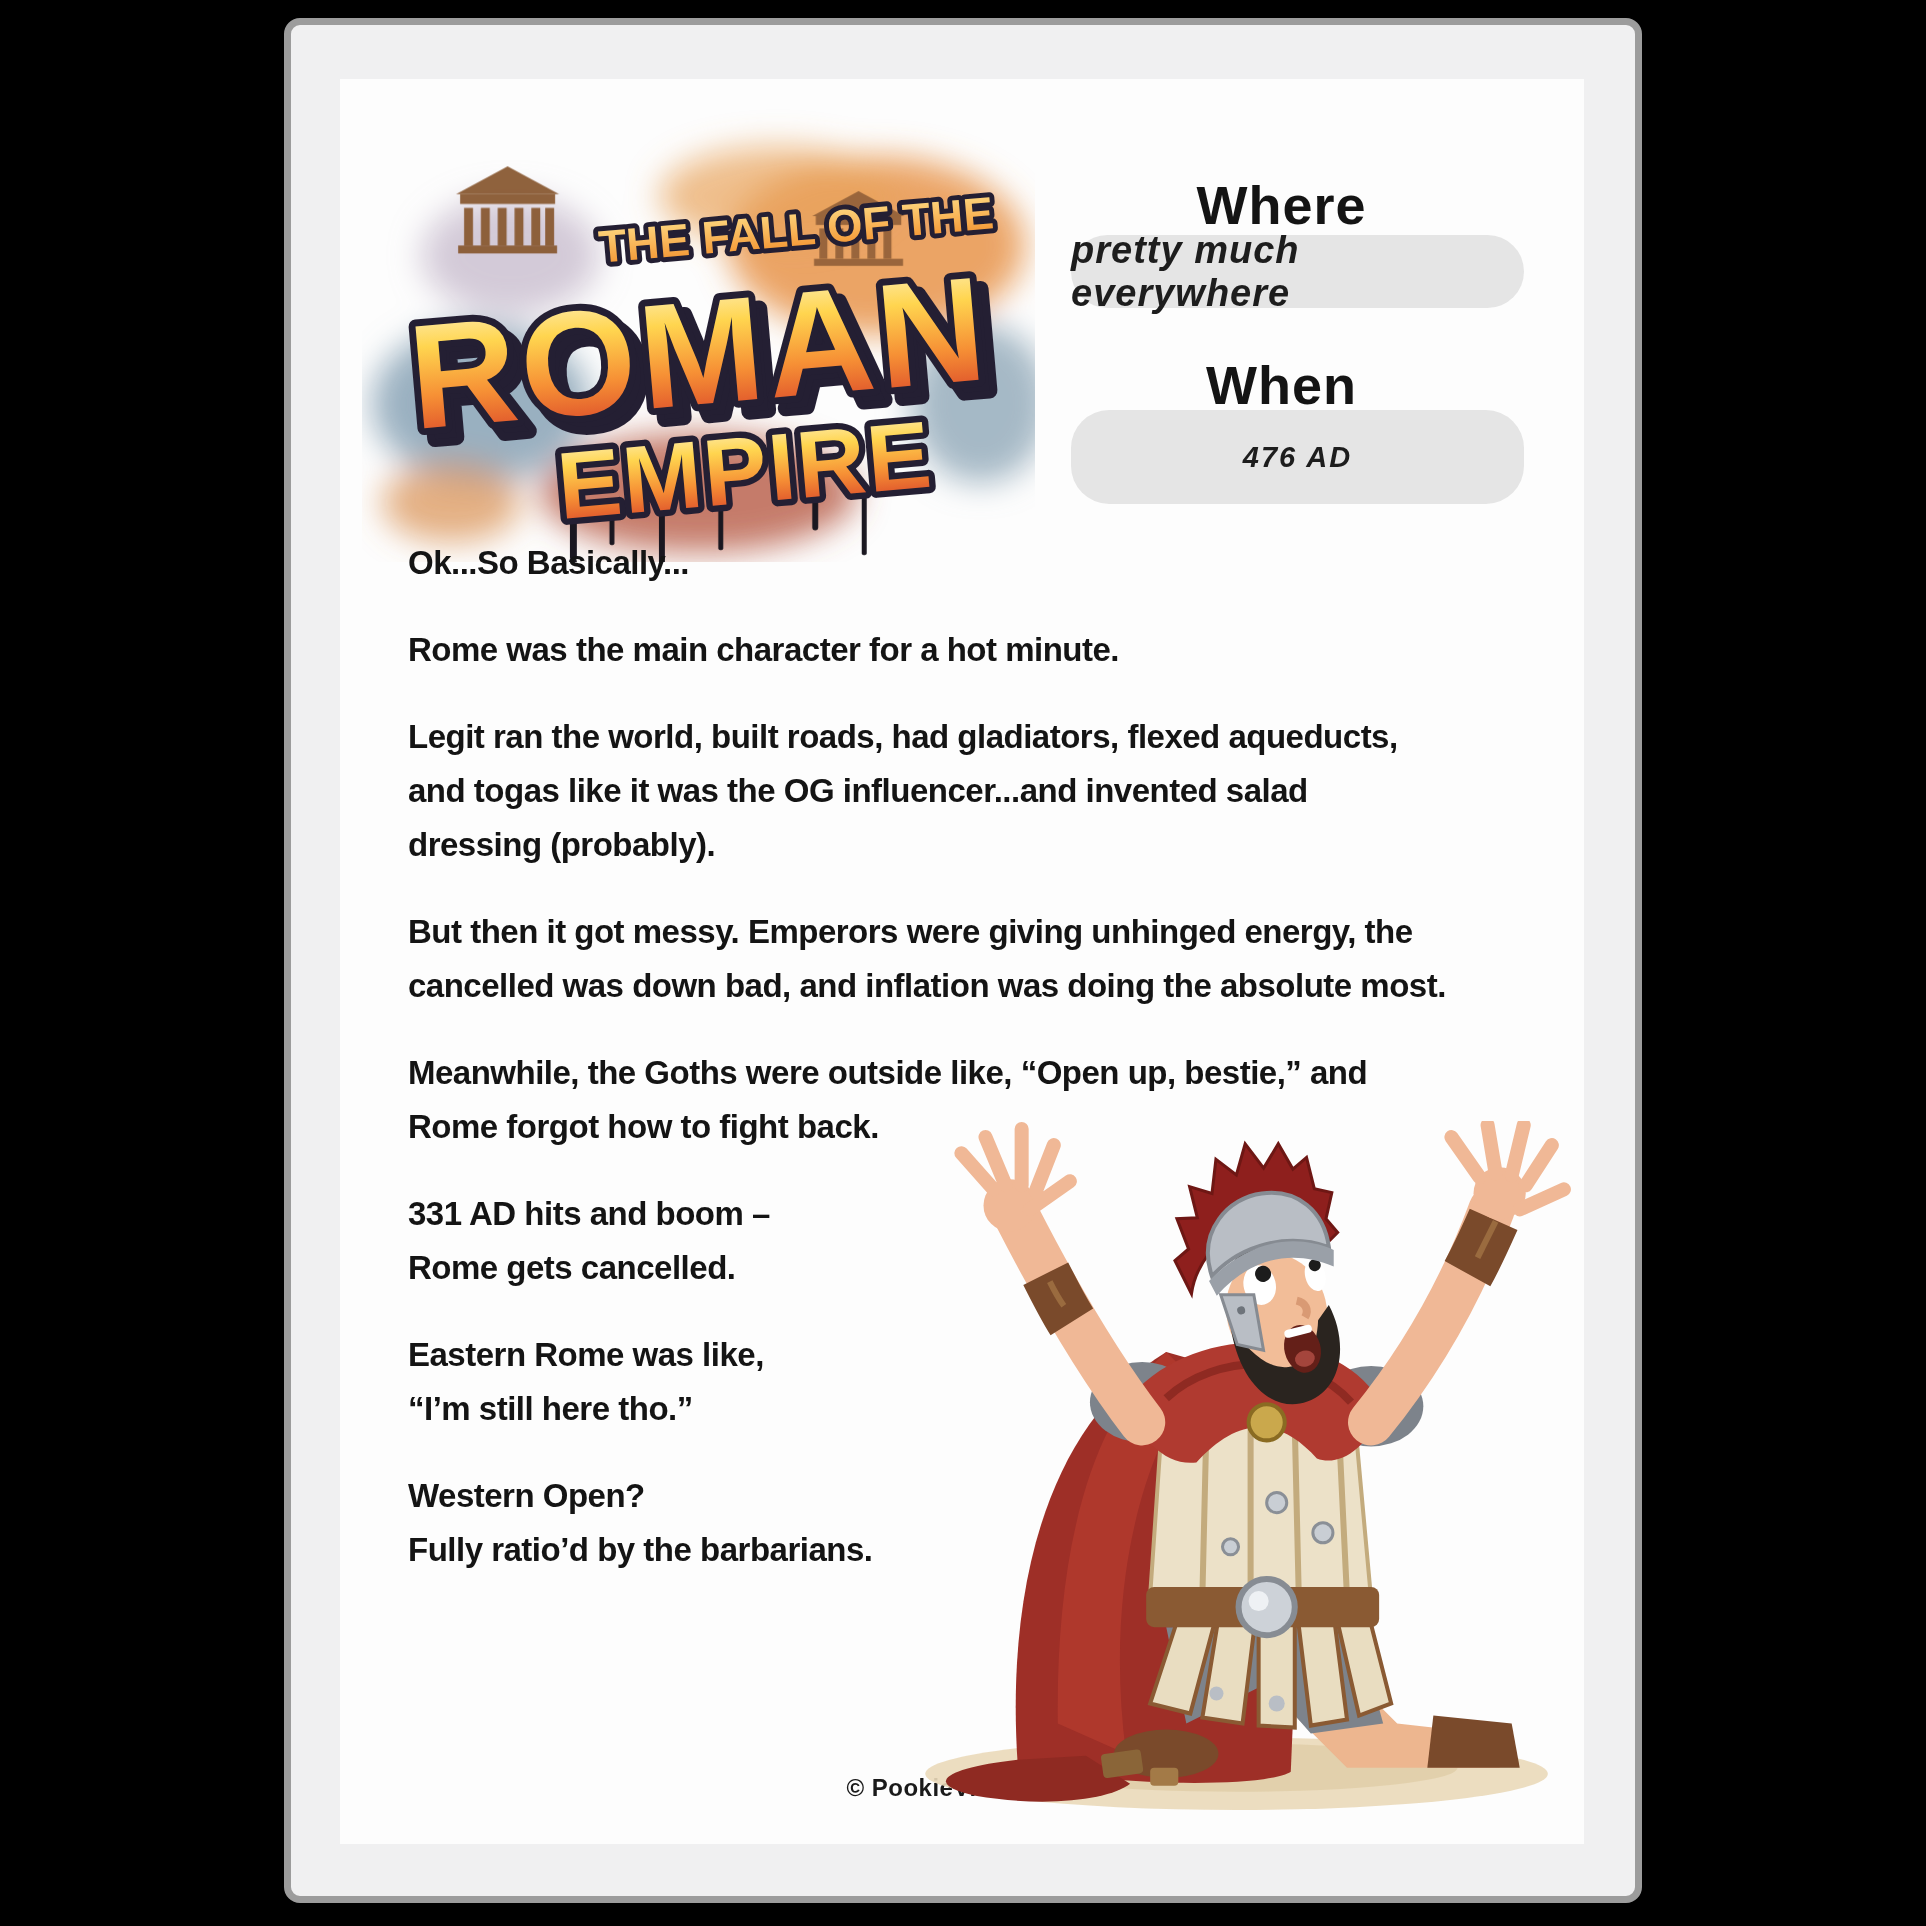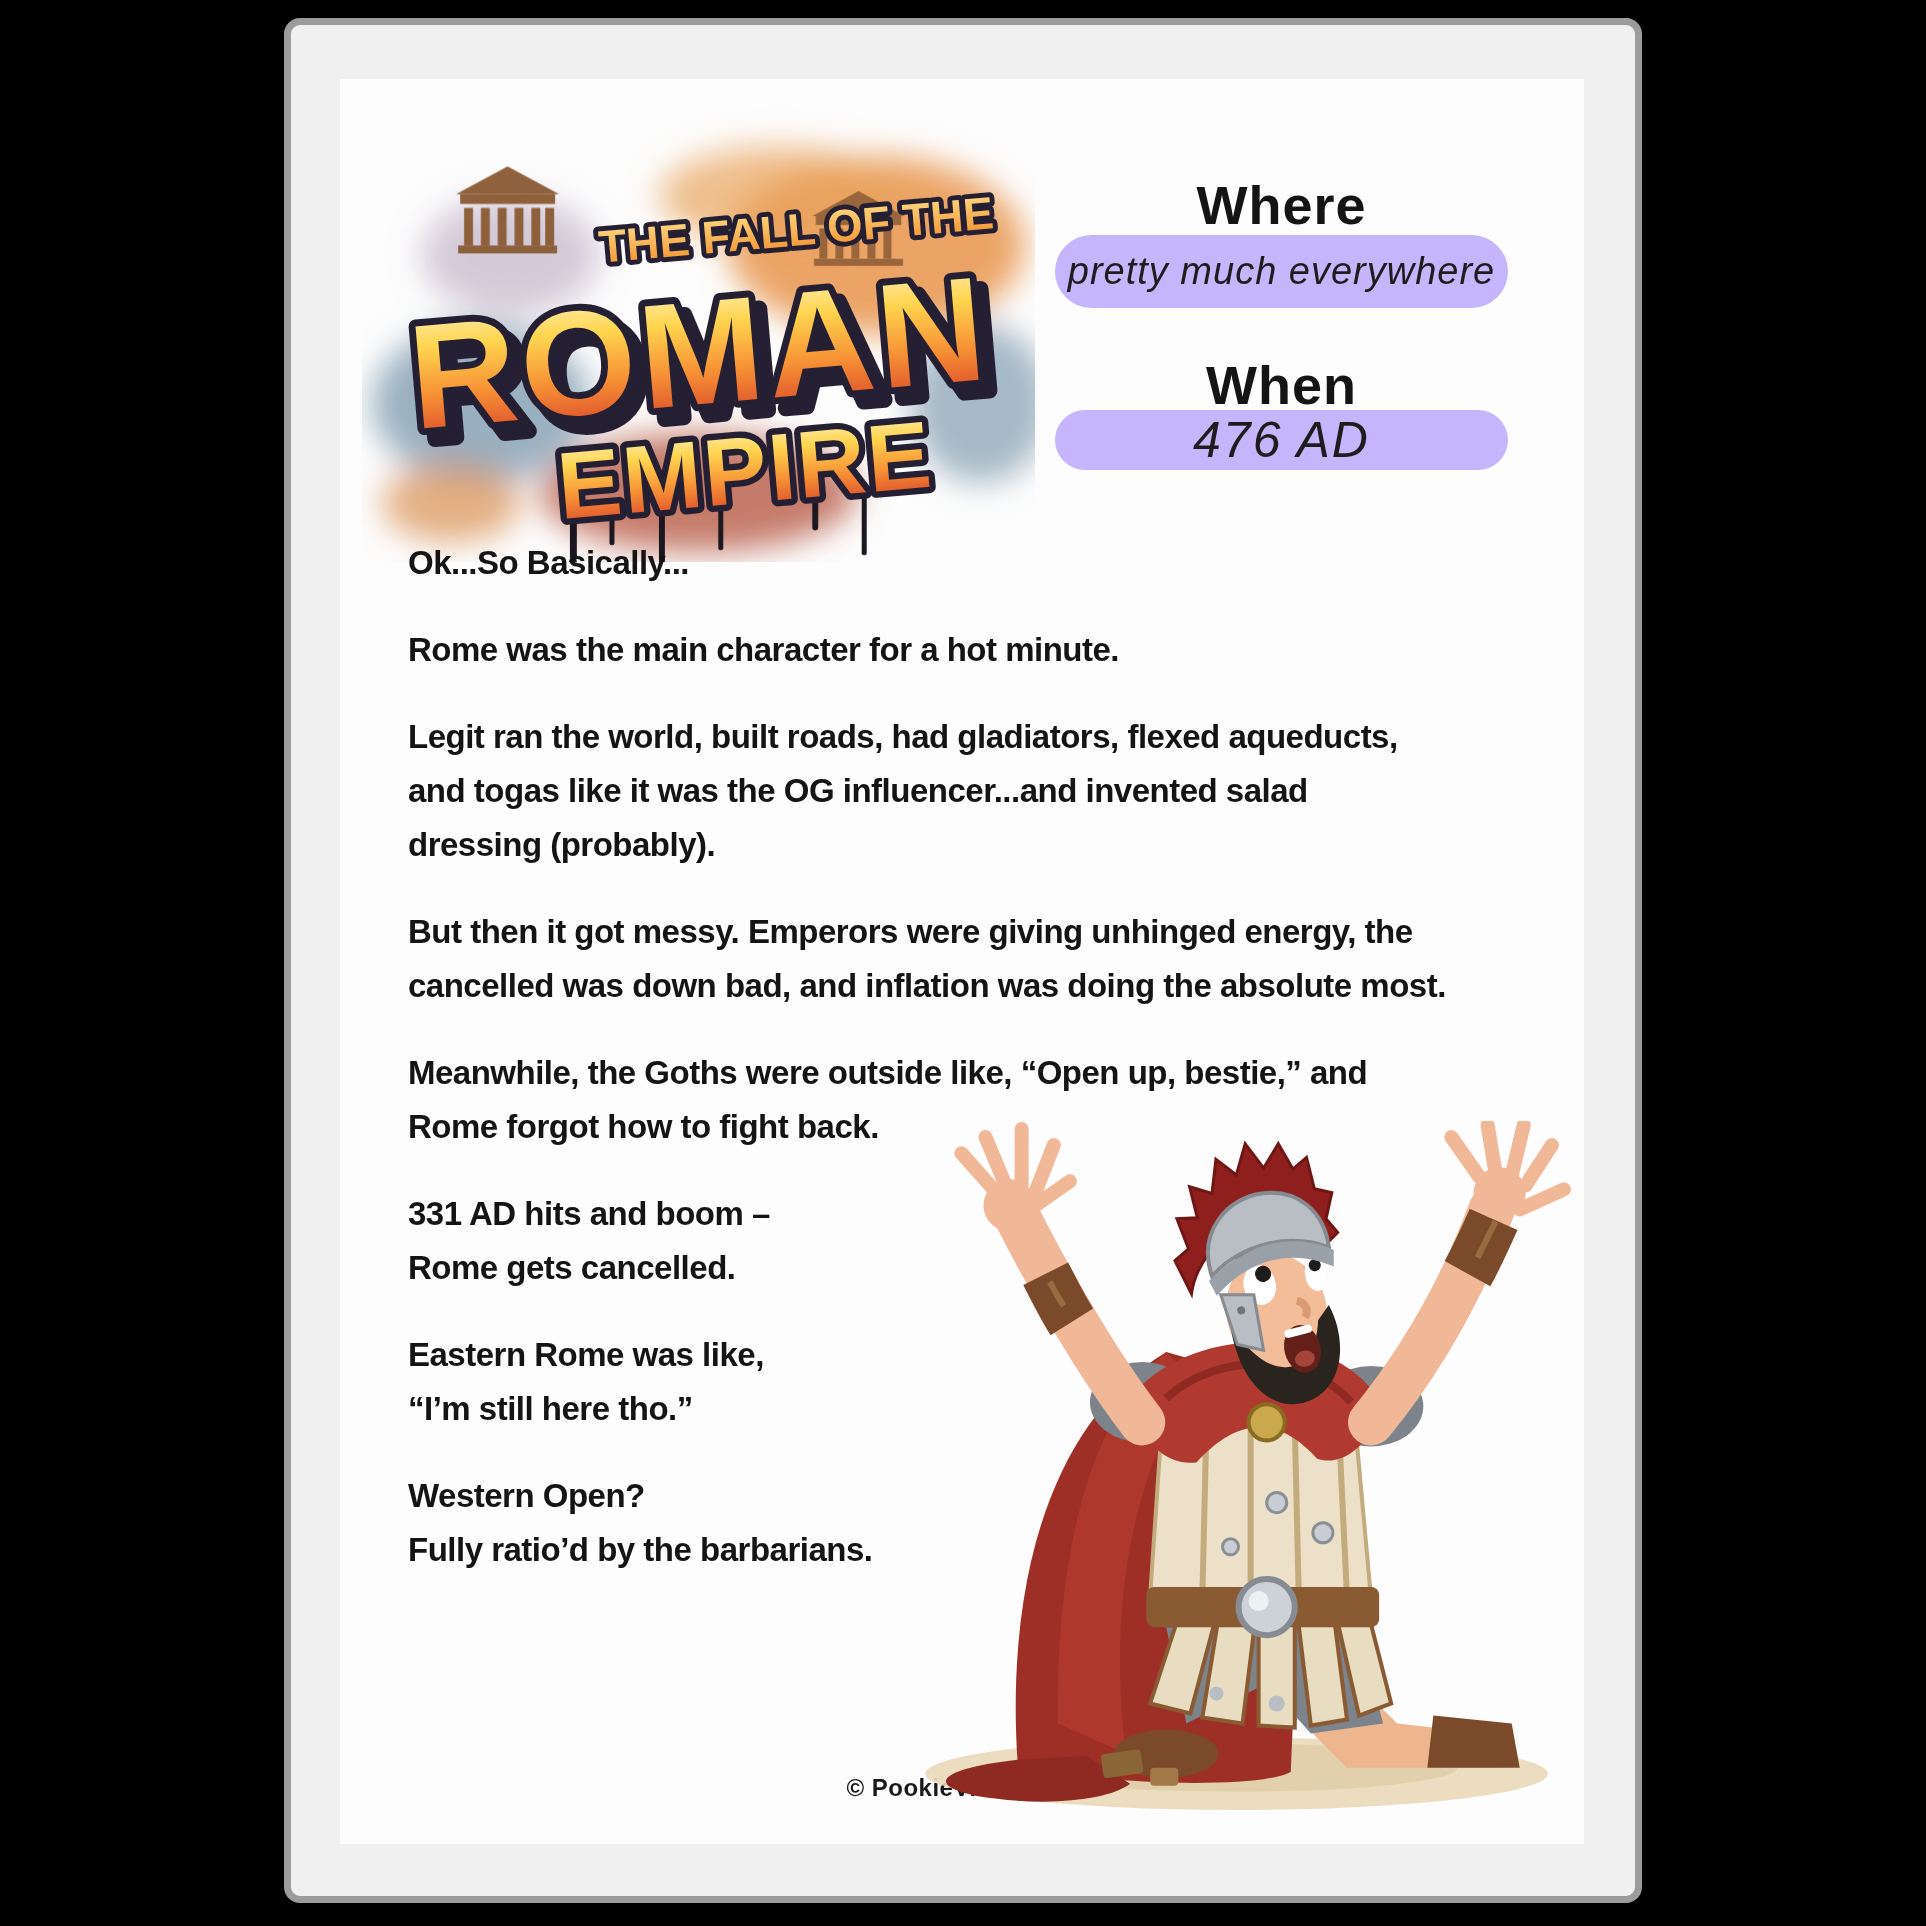--- a/index.html
+++ b/index.html
@@ -13,25 +13,25 @@
   
   .logo{position:absolute;left:22px;top:28px;width:673px;height:455px;}
   .logo svg{width:100%;height:100%;}
 
   
   .meta{position:absolute;left:715px;top:0;width:453px;height:455px;}
   .meta-label{position:absolute;left:0;width:453px;text-align:center;
               font-weight:bold;font-size:54px;color:#141414;letter-spacing:1px;}
   .where-label{top:95px;}
   .when-label{top:275px;}
-  .pill{position:absolute;left:0;width:453px;background:#c4b5fd;border-radius:38px;
+  .pill{position:absolute;left:16px;width:453px;background:#e5e5e5;border-radius:38px;
         display:flex;align-items:center;justify-content:center;
-        font-style:italic;color:#1d1d1d;}
+        font-style:italic;color:#1d1d1d;font-weight:bold;}
   .where-pill{top:156px;height:73px;font-size:38px;letter-spacing:1px;}
-  .when-pill{top:331px;height:60px;font-size:50px;letter-spacing:2px;}
+  .when-pill{top:331px;height:94px;font-size:29px;letter-spacing:2px;}
 
   
   .body-text{position:absolute;left:40px;top:457px;width:1203px;z-index:2;margin-left:28px;}
   .body-text p{margin:0 0 33px 0;font-weight:bold;font-size:33px;line-height:54px;
                letter-spacing:-0.5px;color:#141414;white-space:pre;}
 
   
   .soldier{position:absolute;left:525px;top:1042px;width:723px;height:703px;z-index:1;}
   .soldier svg{width:100%;height:100%;}
 

